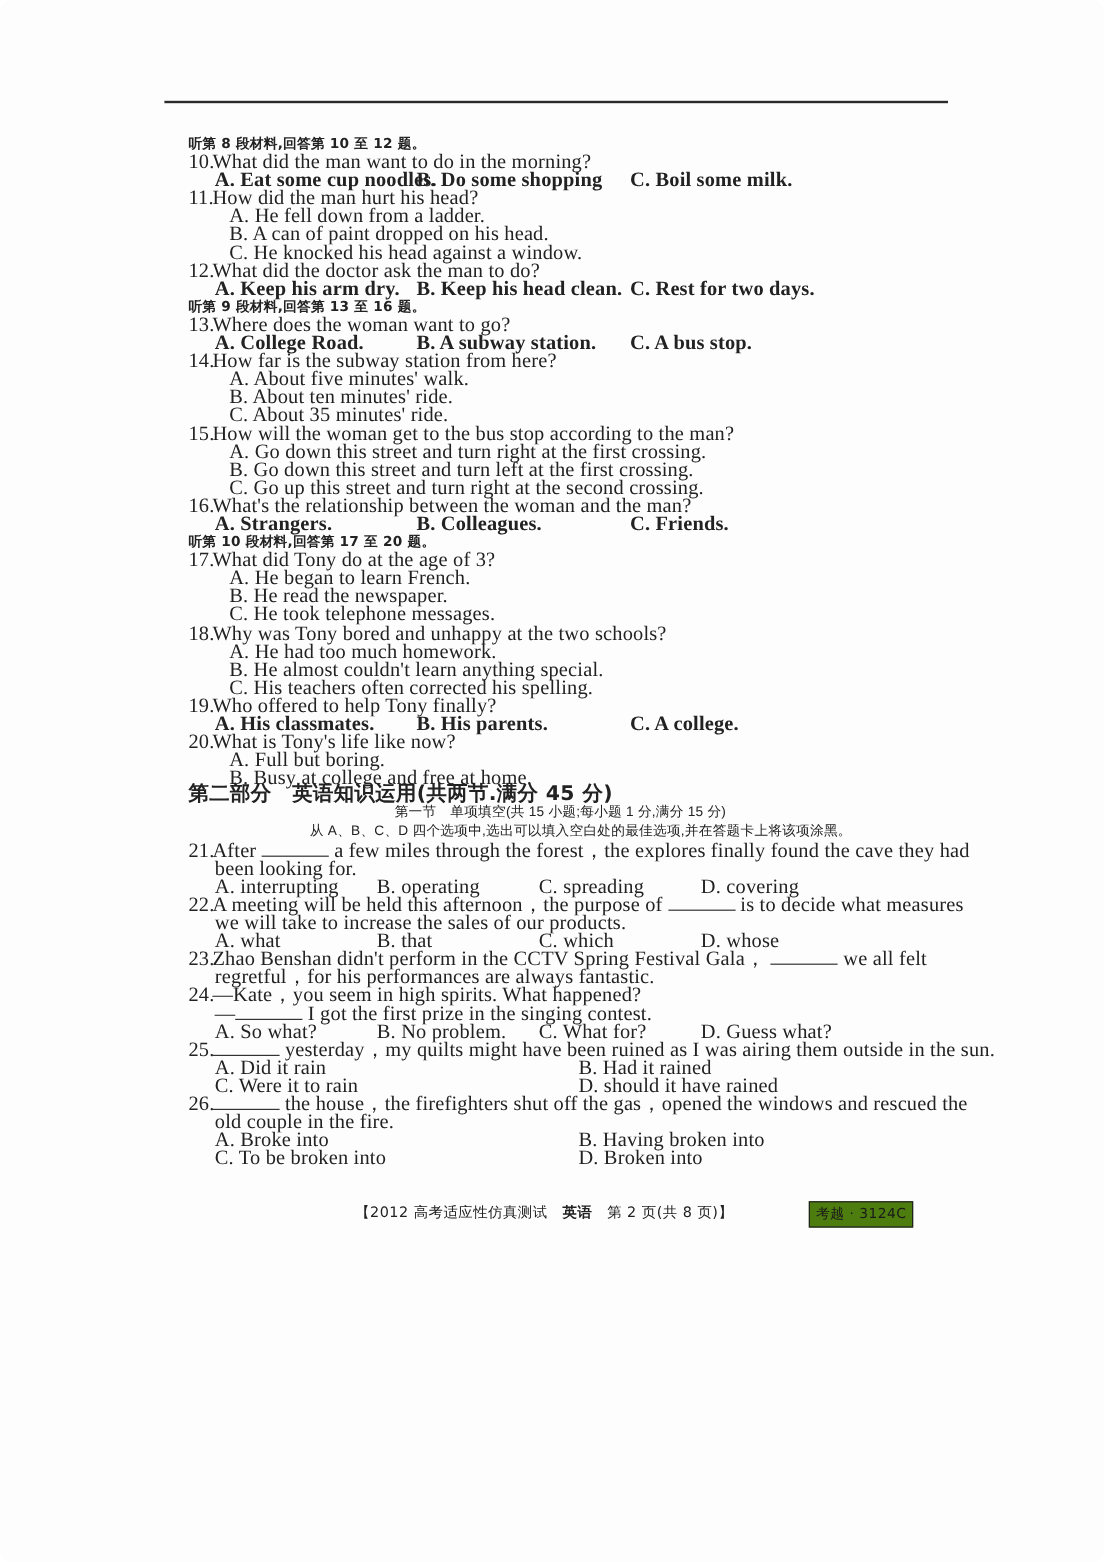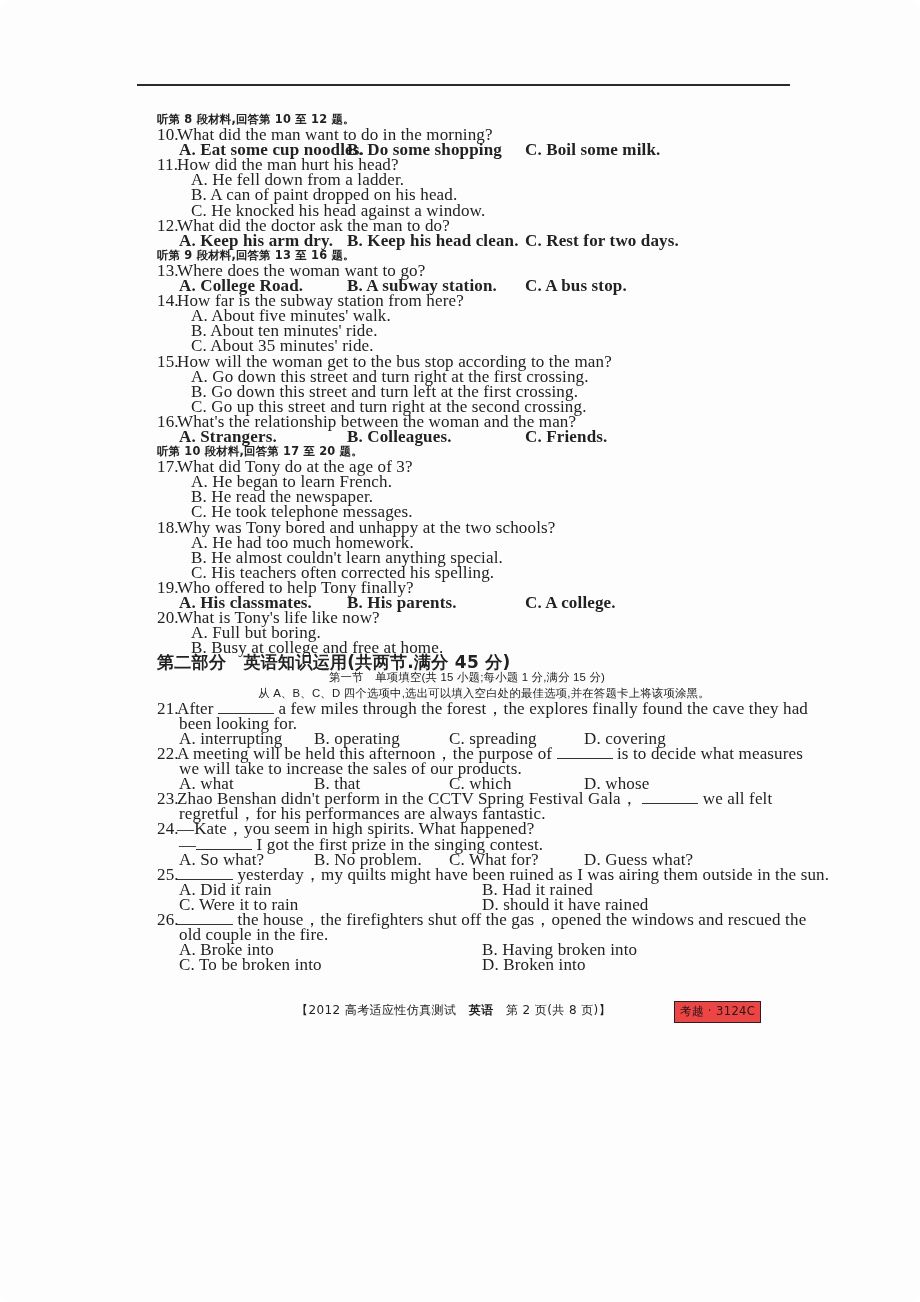--- a/index.html
+++ b/index.html
@@ -122,21 +122,21 @@
     position: absolute;
     left: 674px;
     top: 1px;
     border: 1.5px solid #222;
     padding: 2px 5px 3px 5px;
     font-family: "DejaVu Sans", "Liberation Sans", sans-serif;
     font-size: 11.5px;
     letter-spacing: 0.4px;
     white-space: pre;
     color: #1a1a1a;
-    background: #ef4444;
+    background: #4d7c0f;
   }
 </style>
 </head>
 <body>
 
 <div class="page">
 
   <div class="top-rule"></div>
 
   <div class="body-block">

